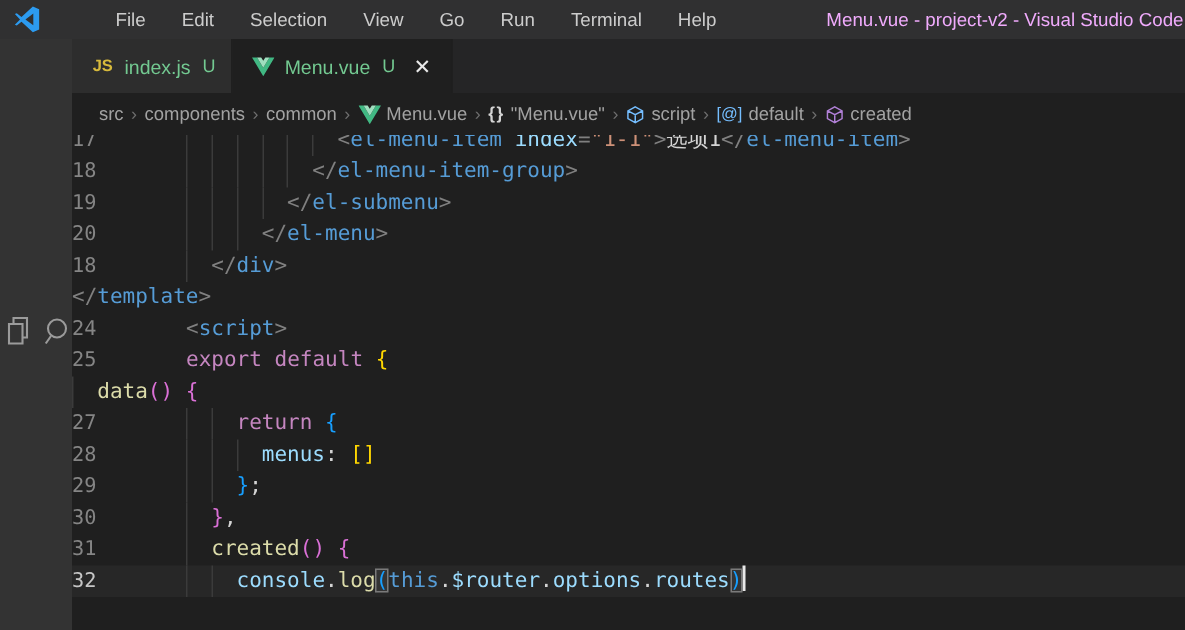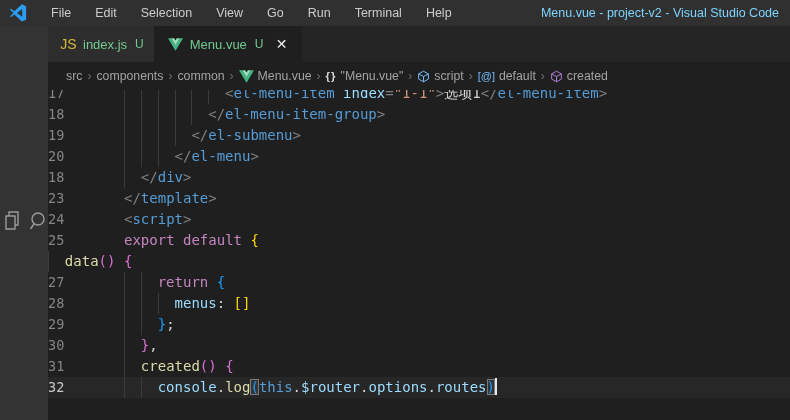--- a/index.html
+++ b/index.html
@@ -2,26 +2,26 @@
 <html><head>
 <meta charset="utf-8">
 <style>
   * { margin:0; padding:0; box-sizing:border-box; }
   html,body { width:790px; height:420px; overflow:hidden; background:#1f1f1f;
               font-family:"Liberation Sans", sans-serif; }
   .app { width:790px; height:420px; display:flex; flex-direction:column; position:relative; }
 
   
   .titlebar { height:26px; background:#303031; display:flex; align-items:center;
-              color:#cccccc; font-size:12.5px; flex:0 0 auto; position:relative; }
+              color:#cccccc; font-size:12.5px; flex:0 0 auto; position:relative;gap:26px; }
   .vscode-logo { width:18px; height:18px; margin:0 12px 0 9px; display:flex; align-items:center; }
   .menubar { display:flex; align-items:center; height:100%; }
   .menu-item { padding:0 12px; height:100%; display:flex; align-items:center; cursor:default; }
-  .window-title { position:absolute; right:11px; top:0; height:26px; display:flex;
-                  align-items:center; color:#7dd3fc; font-size:12.5px; }
+  .window-title { position:absolute; right:1px; top:0; height:26px; display:flex;
+                  align-items:center; color:#f0abfc; font-size:12.5px; }
 
   
   .body-row { flex:1; display:flex; min-height:0; }
 
   
   .activitybar { width:48px; background:#333333; display:flex; flex-direction:row;
                  align-items:center; flex:0 0 auto; }
   .act-item { width:48px; height:48px; display:flex; align-items:center; justify-content:center;
               position:relative; cursor:pointer; }
   .act-item svg { stroke:#9b9b9b; fill:none; stroke-width:1.4; }
@@ -33,21 +33,21 @@
   .main-col { flex:1; display:flex; flex-direction:column; min-width:0; }
 
   
   .tabbar { height:36px; background:#252526; display:flex; flex:0 0 auto; }
   .tab { height:36px; display:flex; align-items:center; padding:0 10px 0 12px; font-size:13px;
          border-right:1px solid #1f1f1f; cursor:pointer; color:#73c991; }
   .tab.inactive { background:#2d2d2d; }
   .tab.active { background:#1f1f1f; }
   .tab .ticon { width:17px; height:15px; display:flex; align-items:center; justify-content:center;
                 margin-right:6px; flex:0 0 auto; }
-  .js-glyph { color:#d6b93c; font-weight:normal; font-size:14px; letter-spacing:0; }
+  .js-glyph { color:#d6b93c; font-weight:bold; font-size:11px; letter-spacing:0; }
   .tab .git-u { margin-left:8px; font-size:12px; color:#73c991; }
   .tab .close { margin-left:9px; width:18px; height:18px; display:flex; align-items:center;
                 justify-content:center; color:#e9e9e9; font-size:14px; border-radius:3px; }
 
   
   .breadcrumbs { height:28px; background:#1f1f1f; display:flex; align-items:center;
                  padding-left:18px; font-size:12.3px; color:#a2a2a2; flex:0 0 auto; white-space:nowrap; }
   .bc-item { display:flex; align-items:center; cursor:pointer; }
   .bc-sep { color:#6e6e6e; margin:0 5px; font-size:12px; }
   .bc-ico { margin-right:4px; display:flex; align-items:center; font-size:11px; }
@@ -223,21 +223,21 @@
             <span>created</span>
           </span>
         </div>
       <div class="editor">
         <div class="lines" id="lines">
             <div class="cline"><span class="gutter">17</span><span class="codetext"><span class="ig"></span><span class="ig"></span><span class="ig"></span><span class="ig"></span><span class="ig"></span><span class="ig"></span><span class="tok-pun">&lt;</span><span class="tok-tag">el-menu-item</span><span class="tok-op"> </span><span class="tok-attr">index</span><span class="tok-pun">=</span><span class="tok-str">"1-1"</span><span class="tok-pun">&gt;</span><span class="tok-op">选项1</span><span class="tok-pun">&lt;/</span><span class="tok-tag">el-menu-item</span><span class="tok-pun">&gt;</span></span></div>
             <div class="cline"><span class="gutter">18</span><span class="codetext"><span class="ig"></span><span class="ig"></span><span class="ig"></span><span class="ig"></span><span class="ig"></span><span class="tok-pun">&lt;/</span><span class="tok-tag">el-menu-item-group</span><span class="tok-pun">&gt;</span></span></div>
             <div class="cline"><span class="gutter">19</span><span class="codetext"><span class="ig"></span><span class="ig"></span><span class="ig"></span><span class="ig"></span><span class="tok-pun">&lt;/</span><span class="tok-tag">el-submenu</span><span class="tok-pun">&gt;</span></span></div>
             <div class="cline"><span class="gutter">20</span><span class="codetext"><span class="ig"></span><span class="ig"></span><span class="ig"></span><span class="tok-pun">&lt;/</span><span class="tok-tag">el-menu</span><span class="tok-pun">&gt;</span></span></div>
             <div class="cline"><span class="gutter">18</span><span class="codetext"><span class="ig"></span><span class="tok-pun">&lt;/</span><span class="tok-tag">div</span><span class="tok-pun">&gt;</span></span></div>
-            <div class="cline"><span class="gutter">23</span><span class="codetext"><span class="tok-pun">&lt;/</span><span class="tok-tag">template</span><span class="tok-pun">&gt;</span></span></div>
+            <div class="cline"><span class="codetext"><span class="tok-pun">&lt;/</span><span class="tok-tag">template</span><span class="tok-pun">&gt;</span></span></div>
             <div class="cline"><span class="gutter">24</span><span class="codetext"><span class="tok-pun">&lt;</span><span class="tok-tag">script</span><span class="tok-pun">&gt;</span></span></div>
             <div class="cline"><span class="gutter">25</span><span class="codetext"><span class="tok-kw">export</span><span class="tok-op"> </span><span class="tok-kw">default</span><span class="tok-op"> </span><span class="tok-b1">{</span></span></div>
             <div class="cline"><span class="codetext"><span class="ig"></span><span class="tok-fn">data</span><span class="tok-b2">(</span><span class="tok-b2">)</span><span class="tok-op"> </span><span class="tok-b2">{</span></span></div>
             <div class="cline"><span class="gutter">27</span><span class="codetext"><span class="ig"></span><span class="ig"></span><span class="tok-kw">return</span><span class="tok-op"> </span><span class="tok-b3">{</span></span></div>
             <div class="cline"><span class="gutter">28</span><span class="codetext"><span class="ig"></span><span class="ig"></span><span class="ig"></span><span class="tok-var">menus</span><span class="tok-op">:</span><span class="tok-op"> </span><span class="tok-b1">[</span><span class="tok-b1">]</span></span></div>
             <div class="cline"><span class="gutter">29</span><span class="codetext"><span class="ig"></span><span class="ig"></span><span class="tok-b3">}</span><span class="tok-op">;</span></span></div>
             <div class="cline"><span class="gutter">30</span><span class="codetext"><span class="ig"></span><span class="tok-b2">}</span><span class="tok-op">,</span></span></div>
             <div class="cline"><span class="gutter">31</span><span class="codetext"><span class="ig"></span><span class="tok-fn">created</span><span class="tok-b2">(</span><span class="tok-b2">)</span><span class="tok-op"> </span><span class="tok-b2">{</span></span></div>
             <div class="cline activeln"><span class="gutter">32</span><span class="codetext"><span class="ig"></span><span class="ig"></span><span class="tok-var">console</span><span class="tok-op">.</span><span class="tok-fn">log</span><span class="tok-b3 match">(</span><span class="tok-kwb">this</span><span class="tok-op">.</span><span class="tok-var">$router</span><span class="tok-op">.</span><span class="tok-var">options</span><span class="tok-op">.</span><span class="tok-var">routes</span><span class="tok-b3 match">)</span><span class="cursor"></span></span></div>
           </div>

